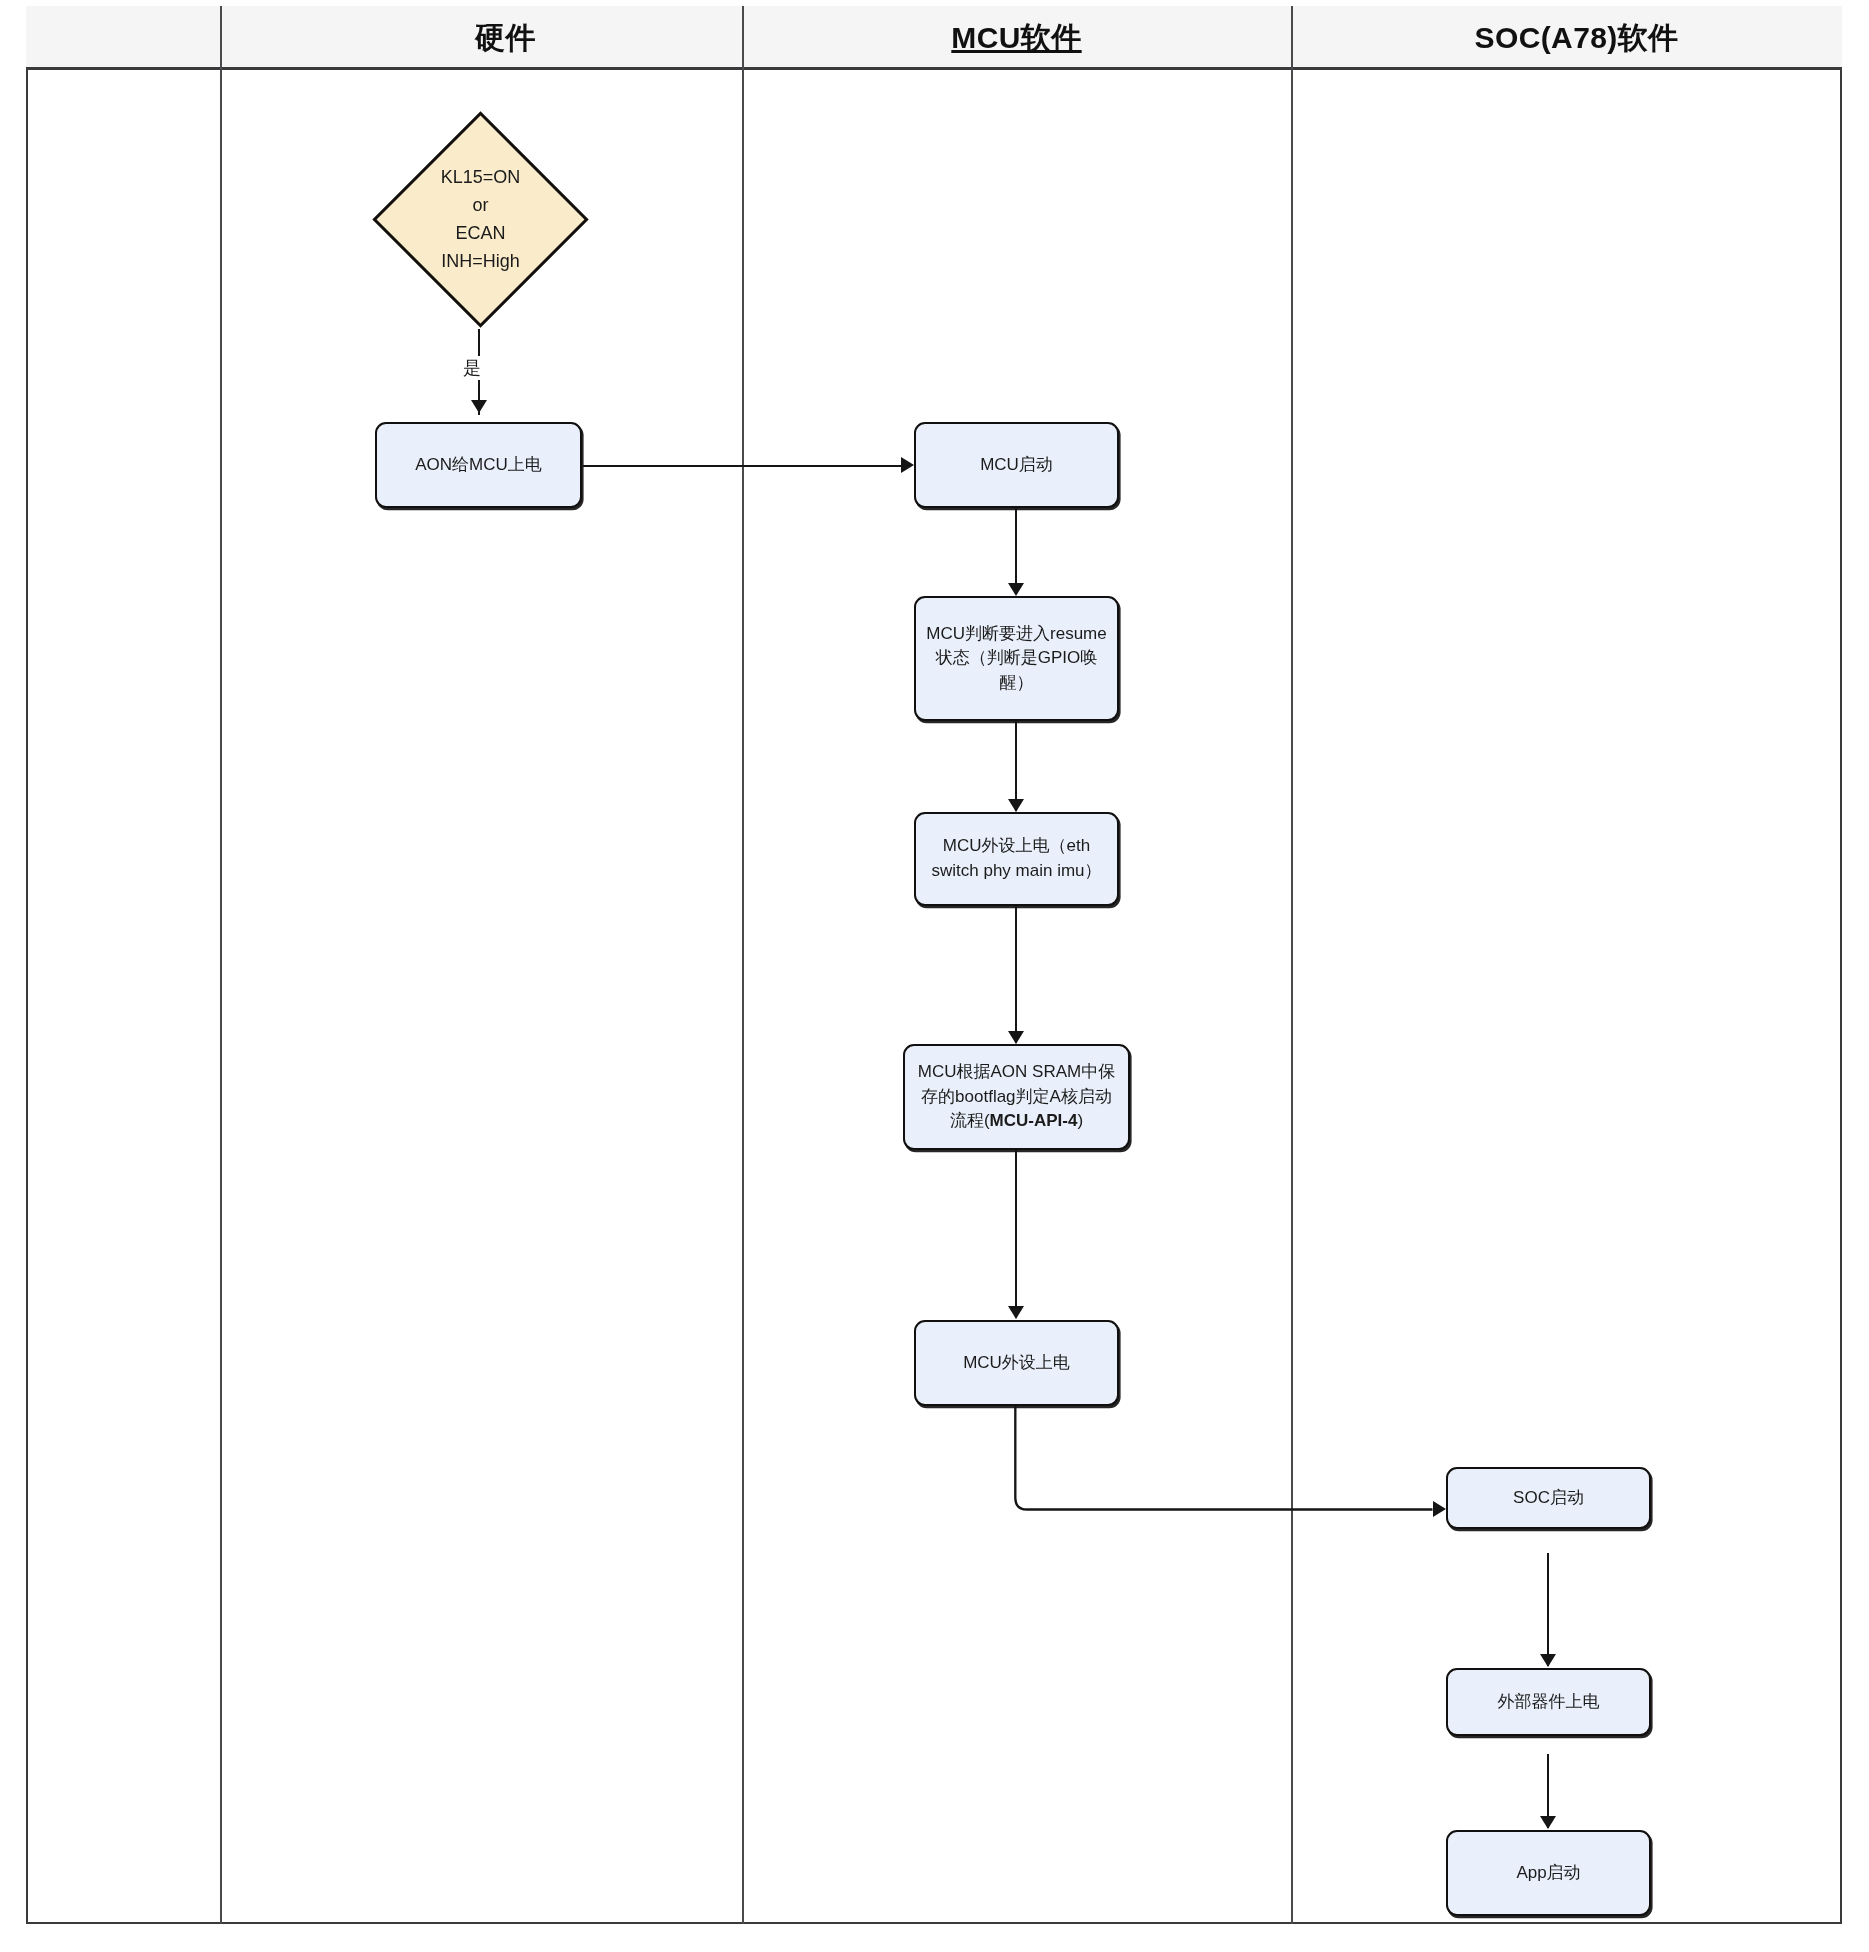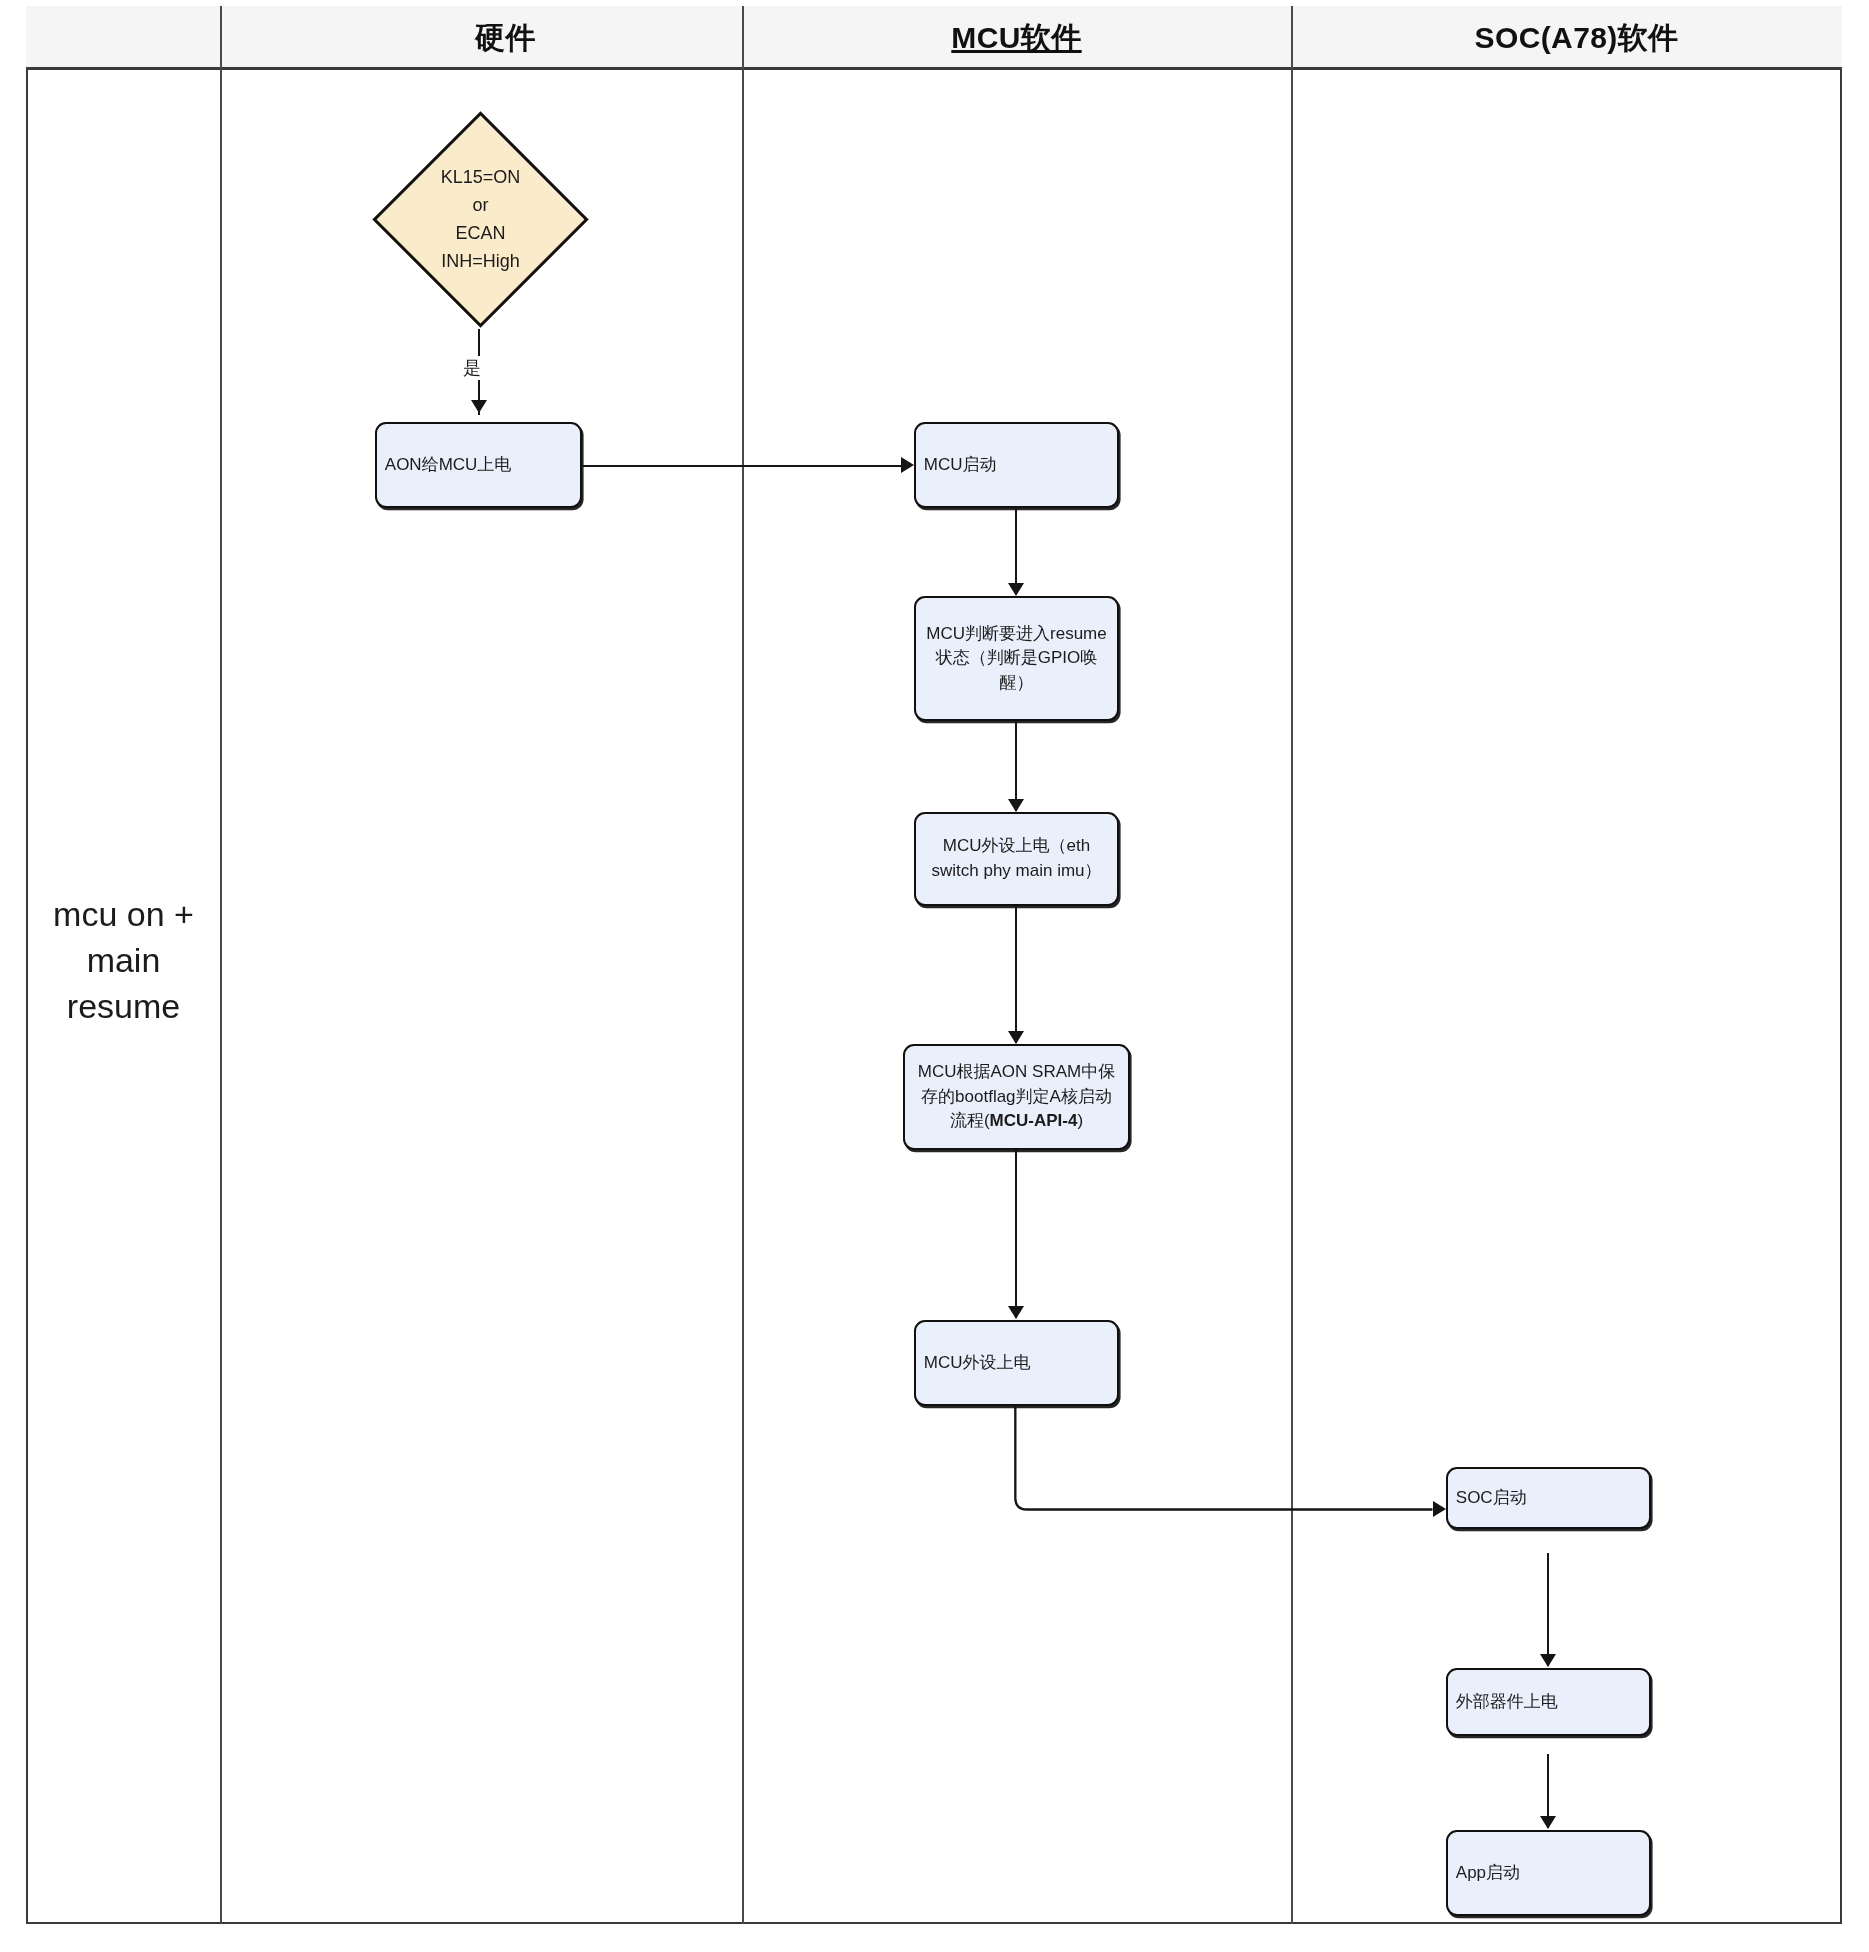--- a/index.html
+++ b/index.html
@@ -75,21 +75,21 @@
 
   
   .node {
     position: absolute;
     box-sizing: border-box;
     background: #eaf0fb;
     border: 2.3px solid #12100e;
     border-radius: 11px;
     display: flex;
     align-items: center;
-    justify-content: flex-start;
+    justify-content: center;
     text-align: center;
     font-size: 17px;
     line-height: 1.45;
     color: #1b1b1b;
     padding: 4.7px 7.8px;
     box-shadow: 1.6px 2.3px 0 rgba(0,0,0,0.85);
   }
   .node .b { font-weight: bold; }
 
   .diamond {
@@ -155,21 +155,20 @@
   <div class="header-row"></div>
 
   <div class="col-divider" style="left:220px;"></div>
   <div class="col-divider" style="left:742px;"></div>
   <div class="col-divider" style="left:1291px;"></div>
 
   <div class="header-cell" style="left:220px; width:523px;padding-left:24px;">硬件</div>
   <div class="header-cell" style="left:742px; width:549px;text-decoration:underline;">MCU软件</div>
   <div class="header-cell" style="left:1291px; width:551px;margin-left:10px;">SOC(A78)软件</div>
 
-  <div class="lane-label"><span>mcu on +</span><br><span>main</span><br><span>resume</span></div>
 
   <div class="diamond" style="left:404px; top:143px; width:153px; height:153px;">
     <div class="diamond-text">
       <span>KL15=ON</span><br>
       <span>or</span><br>
       <span>ECAN</span><br>
       <span>INH=High</span>
     </div>
   </div>
 

